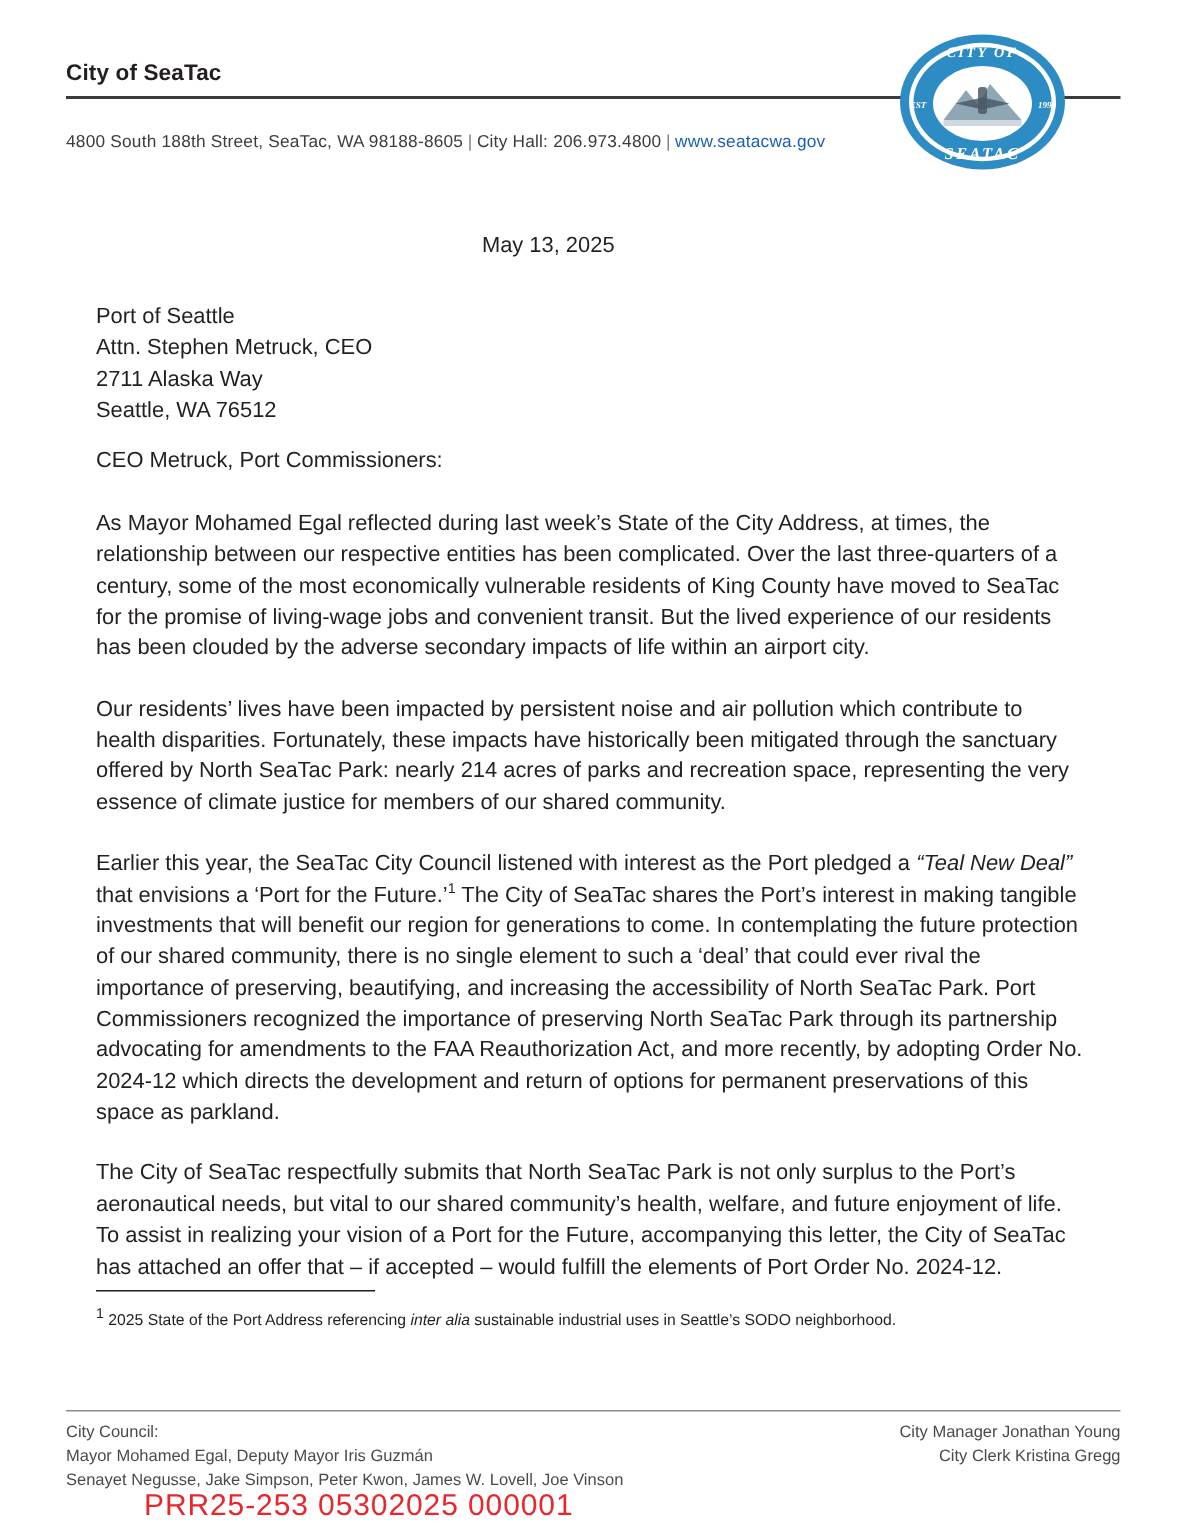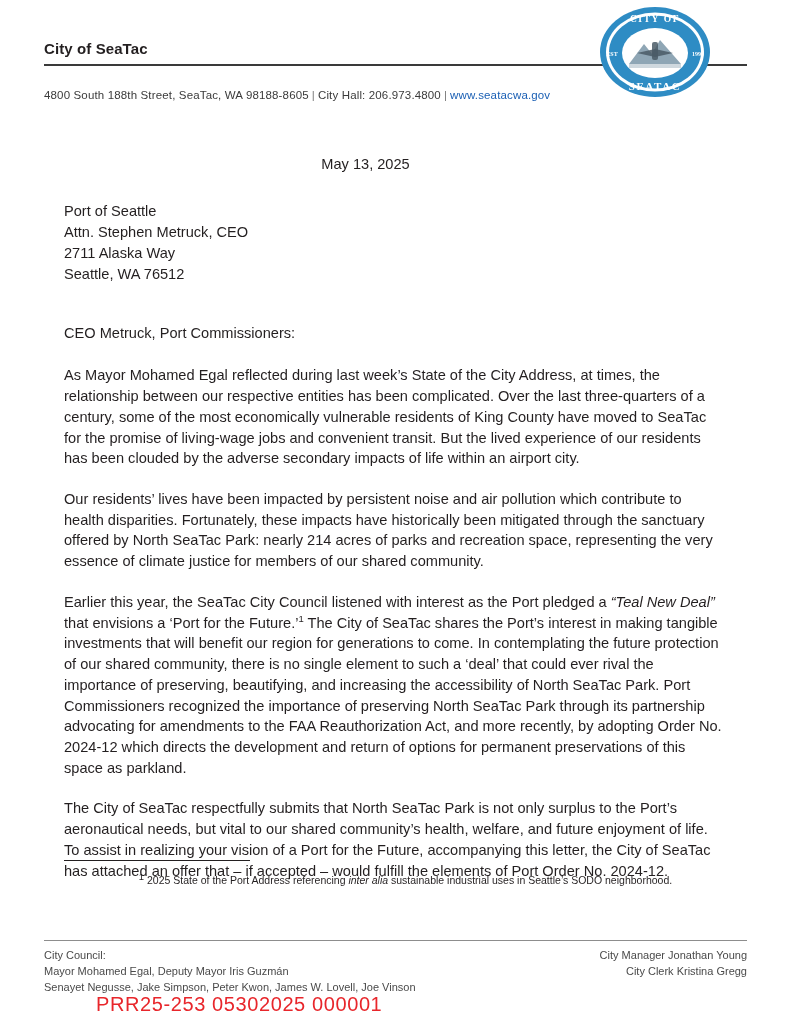--- a/index.html
+++ b/index.html
@@ -51,41 +51,42 @@
     padding: 0 3px;
   }
   .contact-line .url {
     color: #1a5fb4;
   }
 
   
   .seal {
     position: absolute;
     right: 36px;
-    top: 6px;
+    top: 22px;
     width: 112px;
     height: 92px;
+    font-style: italic;
   }
   .seal svg { display: block; }
 
   
   .letter-body {
     margin-top: 36px;
     font-size: 14.6px;
     line-height: 1.42;
     color: #231f20;
   }
   .date {
     text-align: center;
     margin-left: -60px;
     margin-bottom: 26px;
   }
   .addr-block {
     margin-left: 20px;
-    margin-bottom: 38px;
+    margin-bottom: 12px;
   }
   .addr-block div { line-height: 1.44; }
   .re-line {
     margin-left: 20px;
     margin-bottom: 22px;
   }
   .re-line .re-label {
     display: inline-block;
     width: 56px;
   }
@@ -115,21 +116,20 @@
   }
   .footnote-rule {
     border-top: 1px solid #231f20;
     width: 186px;
     margin-bottom: 12px;
   }
   .footnote {
     font-size: 10.5px;
     line-height: 1.35;
     color: #231f20;
-    text-align: center;
   }
   .footnote .italic { font-style: italic; }
 
   
   .footer {
     position: absolute;
     left: 44px;
     right: 44px;
     bottom: 28px;
   }

